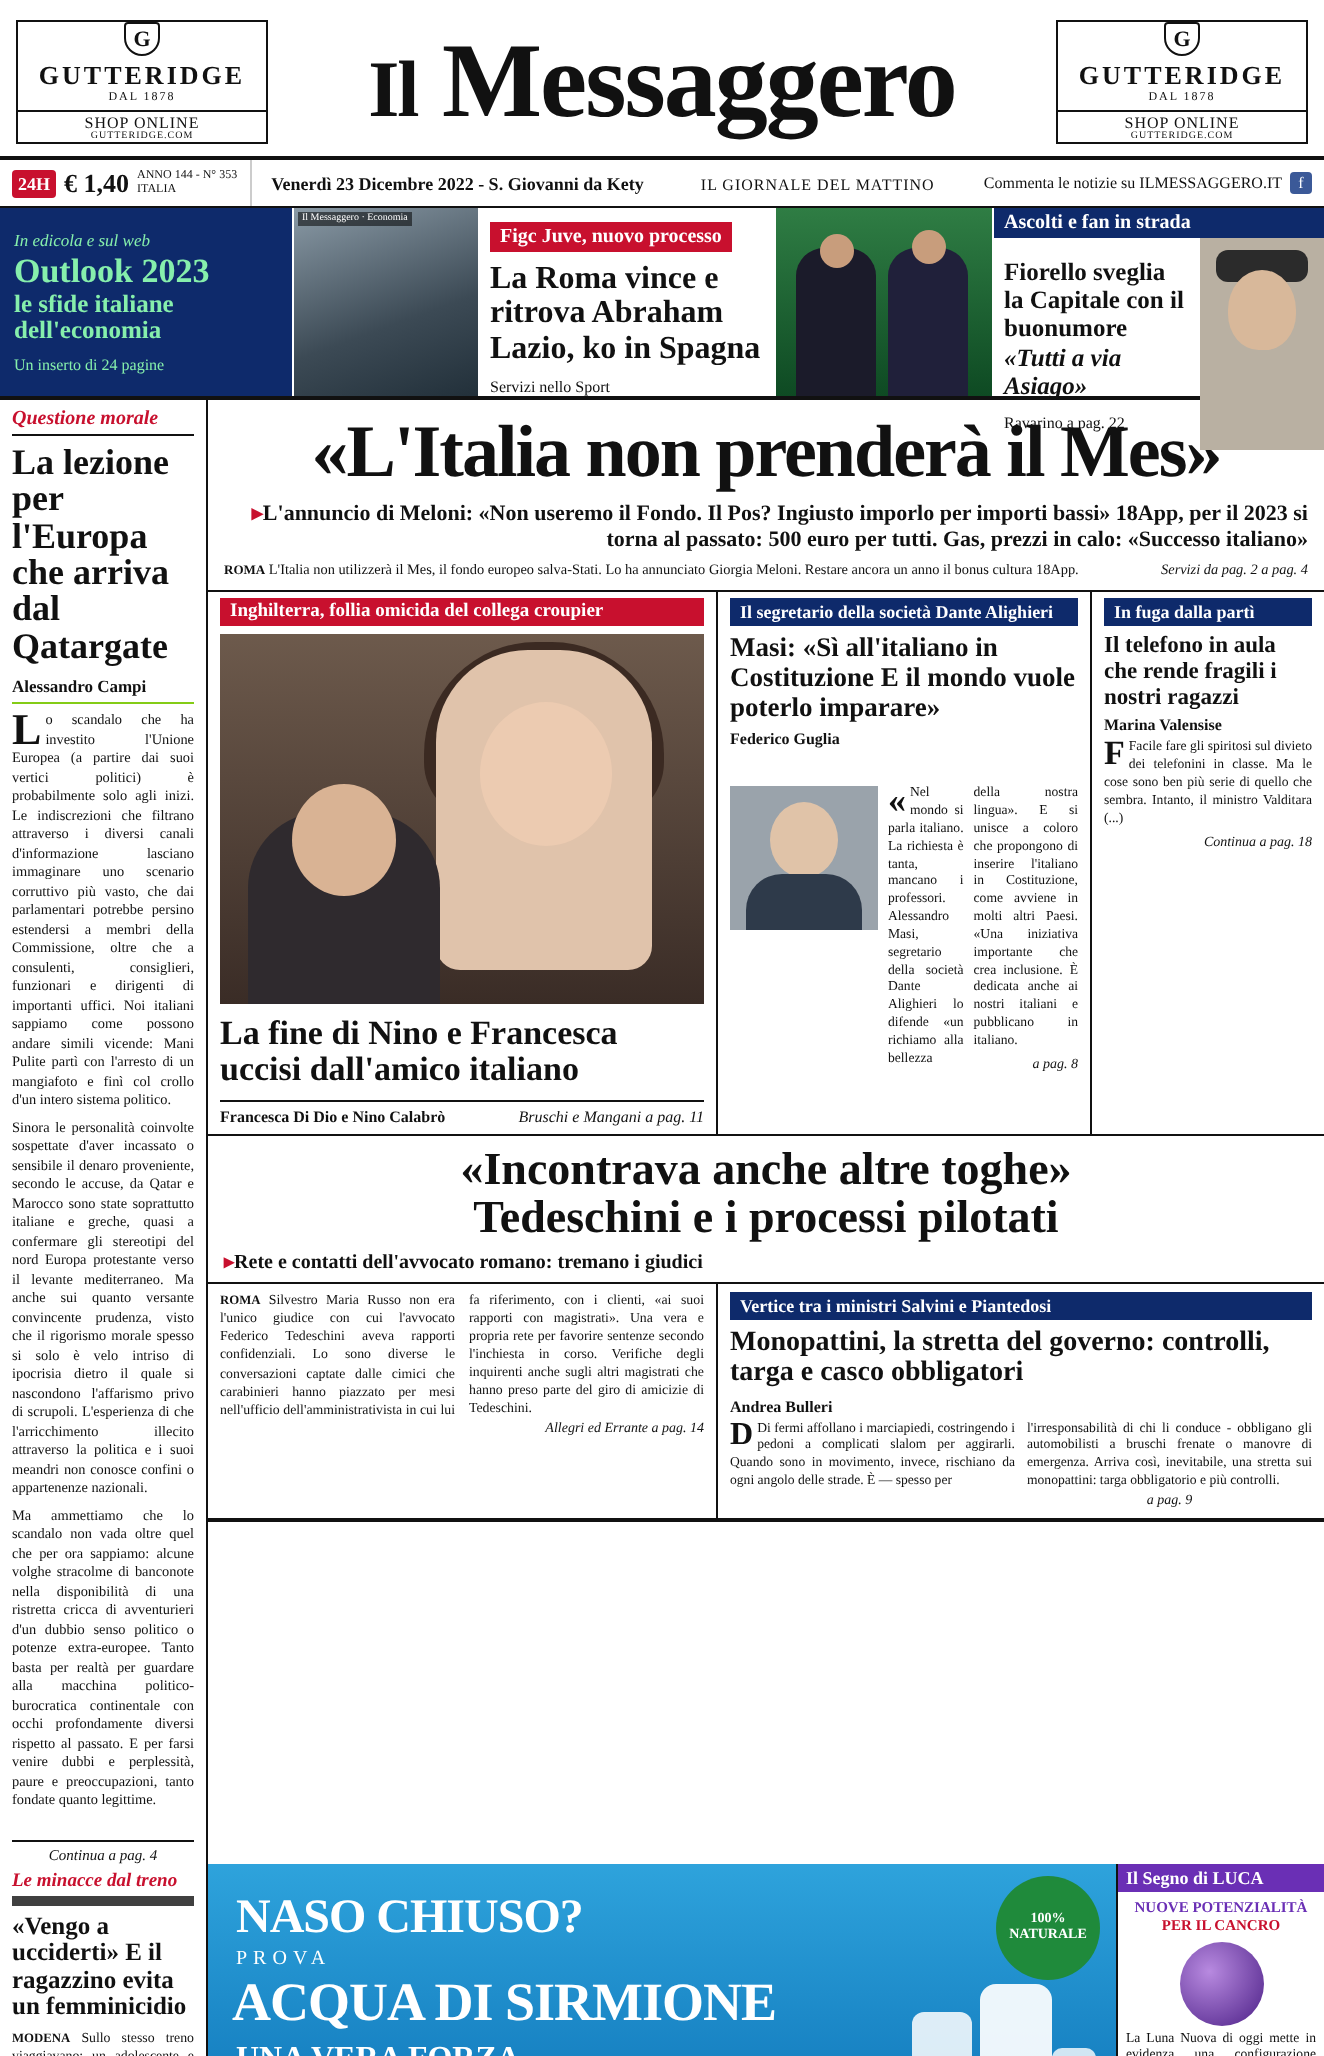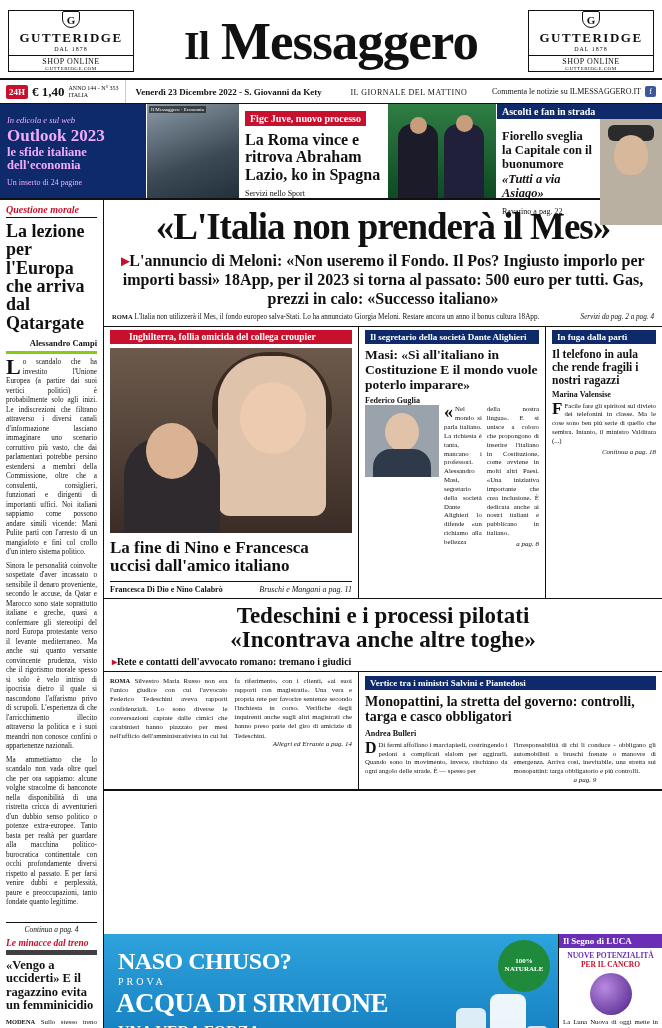--- a/index.html
+++ b/index.html
@@ -52,21 +52,21 @@
   .infobar .date { flex:0 0 auto; padding: 7px 10px; font-size:9px; font-weight:bold; }
   .infobar .center { flex:1; text-align:center; padding-top:8px; font-size:8px; letter-spacing:.5px;}
   .infobar .right { padding: 7px 6px; font-size:8px; display:flex; align-items:center; gap:4px;}
   .fb-badge { width:11px; height:11px; background:#3b5998; color:#fff; font-size:8px; text-align:center; line-height:11px; border-radius:2px;}
 
   
   .promo {
     display:flex; height: 96px; border-bottom: 2px solid #111;
   }
   .promo-left {
-    width: 146px; background:#0e2a6b; color:#f0abfc; padding:6px 7px;
+    width: 146px; background:#0e2a6b; color:#86efac; padding:6px 7px;
     display:flex; flex-direction:column; justify-content:center;
   }
   .promo-left .kicker { font-size:8.5px; font-style:italic; }
   .promo-left h3 { margin:2px 0 1px 0; font-size: 17px; line-height:1.05; font-weight:bold;}
   .promo-left .sub { font-size: 12.5px; line-height:1.1; font-weight:bold;}
   .promo-left .foot { font-size:8px; margin-top:5px;}
   .promo-mid {
     flex:1; display:flex; border-left:1px solid #fff;
   }
   .promo-photo { width: 92px; background:#2b3a46; position:relative; overflow:hidden;}
@@ -95,56 +95,56 @@
   .promo-right .ph .face { position:absolute; left:14px; top:16px; width:34px; height:40px; border-radius:50% 50% 45% 45%; background:#d8b89a;}
   .promo-right .ph .hat { position:absolute; left:8px; top:6px; width:46px; height:16px; background:#2b2b2b; border-radius:6px;}
 
   
   .body-grid { display:flex; }
   .col-left { width: 104px; border-right:1px solid #111; padding: 4px 6px 0 6px; }
   .col-main { flex:1; padding: 0; }
 
   .qm-kicker { font-size:10px; color:#c8102e; font-weight:bold; font-style:italic; border-bottom:1px solid #111; padding-bottom:2px;}
   .qm-title { font-size:18px; line-height:1.02; font-weight:bold; margin-top:4px; }
-  .qm-author { font-size:8.5px; font-weight:bold; margin-top:6px; border-bottom:3px solid #84cc16; padding-bottom:3px;text-align:right;}
+  .qm-author { font-size:8.5px; font-weight:bold; margin-top:6px; border-bottom:1px solid #84cc16; padding-bottom:3px;}
   .qm-body { font-size:7.2px; line-height:1.32; text-align:justify; margin-top:4px; column-count:1; }
   .qm-body p { margin: 0 0 4px 0; }
   .qm-body .dropcap { float:left; font-size:22px; line-height:18px; font-weight:bold; padding-right:2px; }
   .cont { font-style:italic; font-size:7.5px; text-align:center; border-top:1px solid #111; margin-top:10px; padding-top:2px;}
 
   
   .lead-wrap { padding: 4px 8px 0 8px; border-bottom:1px solid #111;}
   .lead-head { font-size: 37px; line-height:1.0; font-weight:bold; text-align:center; letter-spacing:-1px; margin: 4px 0 6px 0;}
-  .lead-sub { font-size: 16px; line-height:1.2; font-weight:bold; text-align:center; }
+  .lead-sub { font-size: 11px; line-height:1.2; font-weight:bold; text-align:right; }
   .lead-sub .arrow { color:#c8102e; }
   .lead-body { font-size:7.2px; line-height:1.3; margin:4px 0 4px 0; display:flex; gap:6px;}
   .lead-body .t { flex:1; }
   .lead-body .ro { font-weight:bold; font-size:6.5px;}
   .lead-body .serv { font-style:italic; text-align:right; white-space:nowrap; }
 
   
   .three { display:flex; border-bottom:1px solid #111; }
   .c1 { width: 255px; border-right:1px solid #111; padding: 3px 6px 4px 6px;}
   .c2 { flex:1; border-right:1px solid #111; padding: 3px 6px 4px 6px;}
   .c3 { width: 116px; padding: 3px 6px 4px 6px;}
-  .redbar { background:#c8102e; color:#fff; font-size:9.5px; font-weight:bold; padding:2px 19px; display:block;}
+  .redbar { background:#c8102e; color:#fff; font-size:9.5px; font-weight:bold; padding:2px 5px; display:block;}
   .bluebar { background:#0e2a6b; color:#fff; font-size:9px; font-weight:bold; padding:2px 5px; display:block;}
   .photo-main { width:100%; height: 185px; background:#4a3a33; margin-top:4px; position:relative; overflow:hidden;}
   .photo-main .bgroom { position:absolute; inset:0; background:linear-gradient(180deg,#6d5a4c,#3a2c26);}
   .photo-main .woman { position:absolute; right:26px; top:8px; width:108px; height:160px; background:#e0c3ab; border-radius:46px 46px 12px 12px;}
   .photo-main .hair { position:absolute; right:20px; top:4px; width:120px; height:90px; background:#3b2a22; border-radius:56px 56px 30px 30px;}
   .photo-main .face { position:absolute; right:46px; top:34px; width:66px; height:72px; background:#eccbb1; border-radius:50%;}
   .photo-main .man { position:absolute; left:14px; bottom:0; width:96px; height:96px; background:#2f2a2e; border-radius:38px 38px 0 0;}
   .photo-main .mface { position:absolute; left:36px; bottom:54px; width:52px; height:56px; background:#d9b394; border-radius:50%;}
   .c1 h2 { font-size:17px; line-height:1.05; font-weight:bold; margin:6px 0 0 0;}
   .c1 .byline { font-size:8px; font-weight:bold; margin-top:6px; display:flex; justify-content:space-between; border-top:1px solid #111; padding-top:3px;}
   .c1 .byline .ref { font-style:italic; font-weight:normal;}
 
   .c2 h2 { font-size:13.5px; line-height:1.1; font-weight:bold; margin:4px 0 4px 0;}
-  .c2 .sm-author { font-size:8px; font-weight:bold; margin-bottom:0;}
+  .c2 .sm-author { font-size:8px; font-weight:bold; margin-bottom:19px;}
   .c2 .pair { display:flex; gap:5px; }
   .c2 .portrait { width:74px; height:72px; background:#9aa3ab; position:relative; overflow:hidden; flex:0 0 auto;}
   .c2 .portrait .h { position:absolute; left:20px; top:8px; width:34px; height:38px; border-radius:50%; background:#e0c3a8;}
   .c2 .portrait .b { position:absolute; left:8px; bottom:0; width:58px; height:28px; background:#2e3a4a; border-radius:18px 18px 0 0;}
   .c2 .qtext { font-size:6.8px; line-height:1.3; text-align:justify;}
   .c2 .qtext .qm { font-size:18px; font-weight:bold; float:left; line-height:14px; padding-right:2px;}
   .c2 .apag { font-style:italic; font-size:7px; text-align:right; margin-top:2px;}
 
   .c3 h3 { font-size:11.5px; line-height:1.12; font-weight:bold; margin:4px 0 3px 0;}
   .c3 .auth { font-size:8px; font-weight:bold; margin-bottom:3px;}
@@ -346,22 +346,22 @@
         <div class="c3">
           <span class="bluebar">In fuga dalla partì</span>
           <h3>Il telefono in aula che rende fragili i nostri ragazzi</h3>
           <div class="auth">Marina Valensise</div>
           <div class="body"><span class="dc">F</span><span>Facile fare gli spiritosi sul divieto dei telefonini in classe. Ma le cose sono ben più serie di quello che sembra. Intanto, il ministro Valditara (...)</span></div>
           <div class="cont2">Continua a pag. 18</div>
         </div>
       </div>
 
       <div class="band">
+        <h2>«Incontrava anche altre toghe»</h2>
         <h2>Tedeschini e i processi pilotati</h2>
-        <h2>«Incontrava anche altre toghe»</h2>
         <div class="sub"><span class="arrow">▸</span><span>Rete e contatti dell'avvocato romano: tremano i giudici</span></div>
       </div>
 
       <div class="lower">
         <div class="lw1">
           <div class="txt"><span class="ro">ROMA</span> <span>Silvestro Maria Russo non era l'unico giudice con cui l'avvocato Federico Tedeschini aveva rapporti confidenziali. Lo sono diverse le conversazioni captate dalle cimici che carabinieri hanno piazzato per mesi nell'ufficio dell'amministrativista in cui lui fa riferimento, con i clienti, «ai suoi rapporti con magistrati». Una vera e propria rete per favorire sentenze secondo l'inchiesta in corso. Verifiche degli inquirenti anche sugli altri magistrati che hanno preso parte del giro di amicizie di Tedeschini.</span></div>
           <div class="apag"><span>Allegri ed Errante</span> <span>a pag. 14</span></div>
         </div>
         <div class="lw2">
           <span class="bluebar">Vertice tra i ministri Salvini e Piantedosi</span>

